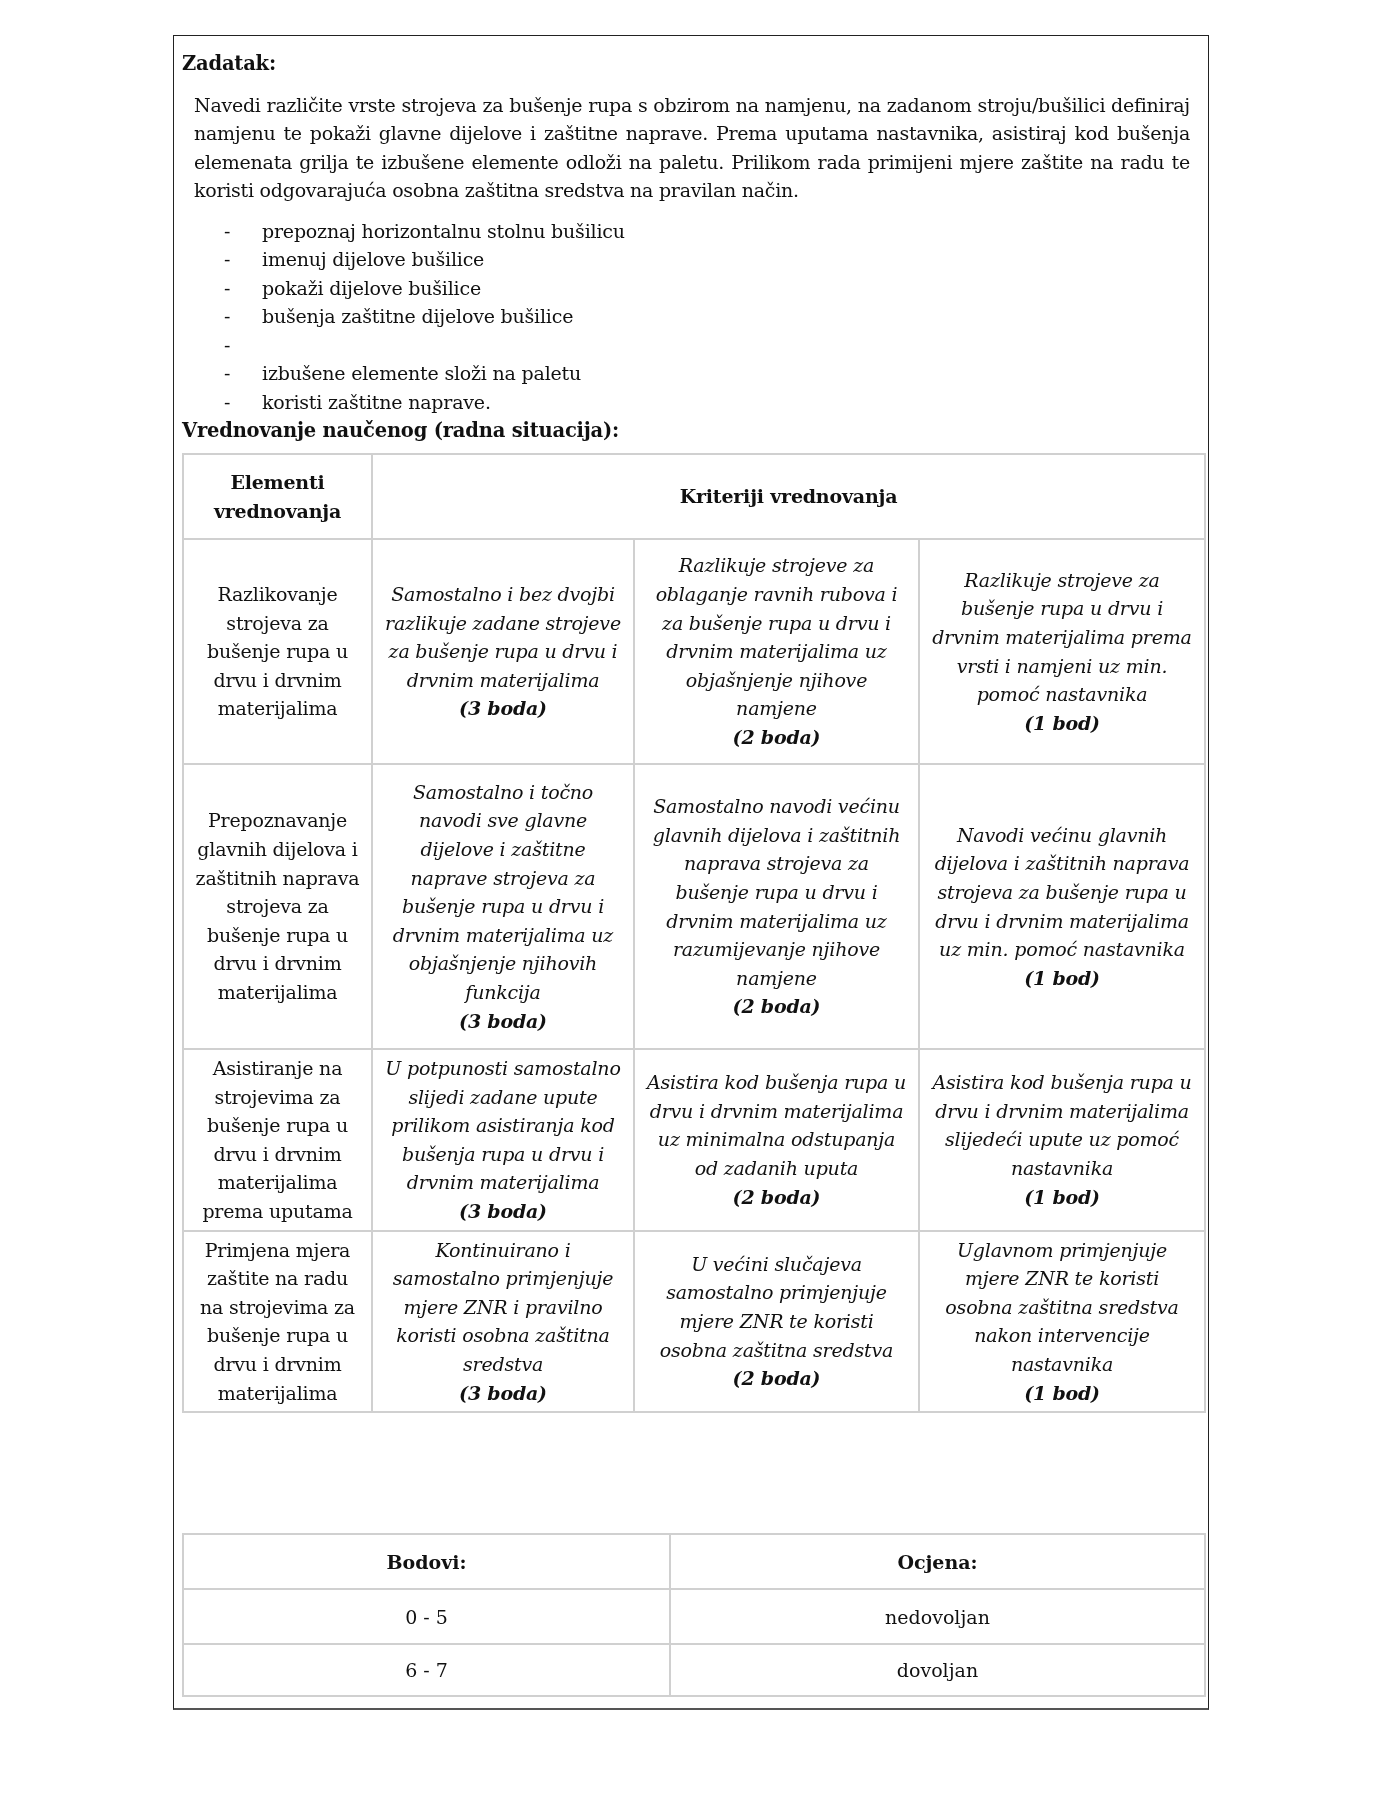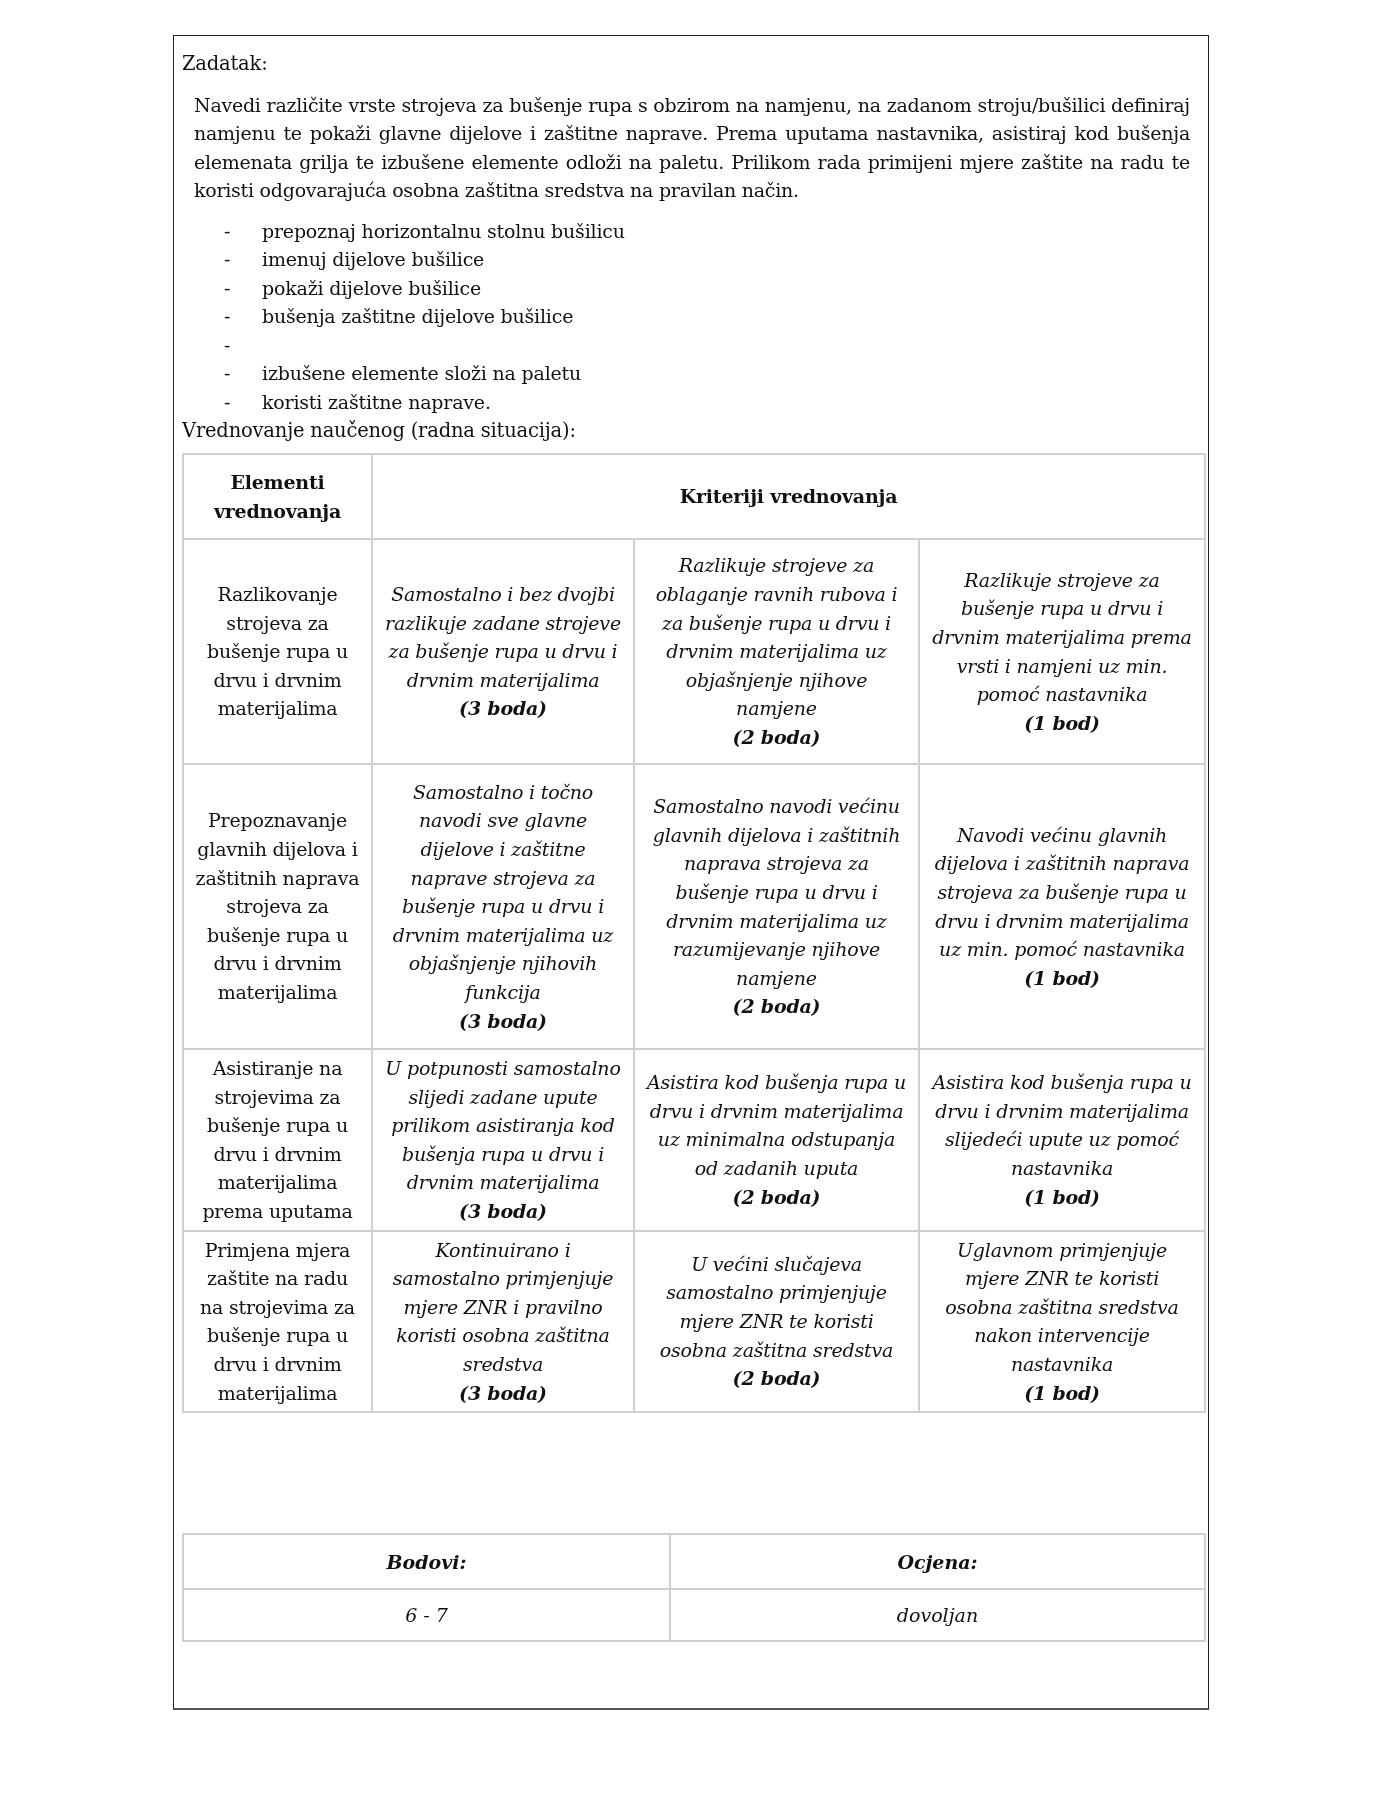--- a/index.html
+++ b/index.html
@@ -24,21 +24,21 @@
       border-bottom: 2px solid #555555;
       box-sizing: border-box;
     }
     .content {
       position: absolute;
       left: 8px;
       top: 14px;
       right: 6px;
     }
     .section-title {
-      font-weight: normal;
+      font-weight: bold;
       font-size: 19.5px;
       line-height: 28.5px;
       letter-spacing: -0.2px;
       margin: 0;
     }
     .paragraph {
       font-size: 19px;
       line-height: 28.5px;
       text-align: justify;
       margin: 12px;
@@ -97,21 +97,20 @@
       border-collapse: collapse;
       table-layout: fixed;
     }
     table.scores td, table.scores th {
       border: 2px solid #d0d0d0;
       text-align: center;
       vertical-align: middle;
       font-size: 19px;
       height: 50px;
       padding: 0;
-      font-style: italic;
     }
     table.scores th {
       font-weight: bold;
     }
   </style>
 </head>
 <body>
 
 <div class="page-frame">
   <div class="content">
@@ -197,19 +196,23 @@
   <table class="scores">
     <colgroup>
       <col style="width:487px">
       <col style="width:535px">
     </colgroup>
     <tbody>
         <tr style="height:55px">
       <th>Bodovi:</th>
       <th>Ocjena:</th>
     </tr>
+    <tr style="height:55px">
+      <td>0 - 5</td>
+      <td>nedovoljan</td>
+    </tr>
     <tr style="height:44px">
       <td>6 - 7</td>
       <td>dovoljan</td>
     </tr>
   </tbody>
     </table>
 </div>
 
 </body></html>

